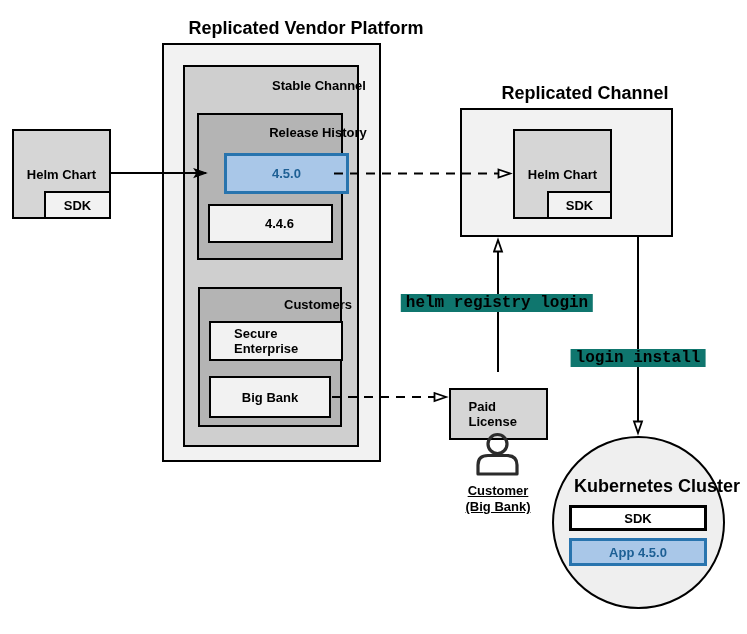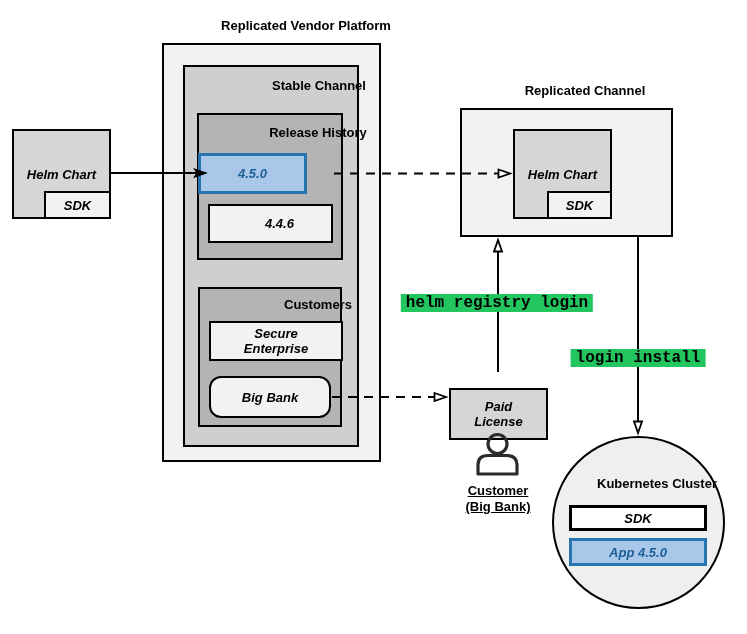--- a/index.html
+++ b/index.html
@@ -7,29 +7,29 @@
     position:relative;width:747px;height:634px;background:#ffffff;overflow:hidden;
     font-family:"Liberation Sans",sans-serif;color:#000;
   }
   .box{position:absolute;box-sizing:border-box;border:2px solid #000;}
   .fill-light{background:#F2F2F2;}
   .fill-mid{background:#D6D6D6;}
   .fill-ch{background:#CFCFCF;}
   .fill-dark{background:#B4B4B4;}
   .fill-white{background:#FFFFFF;}
   .hl{background:var(--hl-fill,#A9C7E8);border:3px solid var(--hl-border,#2874AE);color:var(--hl-text,#1D5F94);}
-  .center{display:flex;align-items:center;justify-content:center;text-align:center;font-style:italic;}
+  .center{display:flex;align-items:center;justify-content:center;text-align:left;}
   .b13{font-weight:bold;font-size:13px;line-height:15px;}
   .heading{position:absolute;left:0;width:100%;text-align:center;font-weight:bold;font-size:13px;margin-left:48px;}
-  .title{position:absolute;font-weight:bold;font-size:13px;text-align:center;white-space:nowrap;transform:translateX(-50%);padding-left:36px;}
+  .title{position:absolute;font-weight:bold;font-size:18px;text-align:center;white-space:nowrap;transform:translateX(-50%);padding-left:36px;}
   .edges{position:absolute;left:0;top:0;z-index:5;pointer-events:none;}
   .cmd{
     position:absolute;z-index:6;transform:translateX(-50%);
     font-family:"Liberation Mono",monospace;font-weight:bold;font-size:16px;
-    background:#22c55e;padding:0 5px;white-space:nowrap;
+    background:#0f766e;padding:0 5px;white-space:nowrap;
   }
   .person{position:absolute;z-index:6;}
   .caption{position:absolute;z-index:6;text-align:center;font-weight:bold;font-size:13px;line-height:16px;transform:translateX(-50%);white-space:nowrap;}
   .circle{position:absolute;box-sizing:border-box;border:2px solid #000;border-radius:50%;background:#EFEFEF;}
   .thickb{border-width:3px;}
   .wrap-narrow{display:inline-block;max-width:60px;}
   .wrap-mid{display:inline-block;max-width:84px;}
 </style>
 </head>
 <body>
@@ -39,33 +39,33 @@
   <div class="title" style="left:288px;top:18px;">Replicated Vendor Platform</div>
   <div class="title" style="left:567px;top:83px;">Replicated Channel</div>
 
   <div class="box fill-light" style="left:162px;top:43px;width:219px;height:419px;"></div>
   <div class="box fill-ch" style="left:183px;top:65px;width:176px;height:382px;">
     <div class="heading" style="top:11px;">Stable Channel</div>
   </div>
   <div class="box fill-dark" style="left:197px;top:113px;width:146px;height:147px;">
     <div class="heading" style="top:10px;">Release History</div>
   </div>
-  <div class="box hl center b13" style="left:198px;top:153px;width:109px;height:41px;">
+  <div class="box hl center b13" style="left:224px;top:153px;width:125px;height:41px;">
     <span>4.5.0</span>
   </div>
   <div class="box fill-light center b13" style="left:208px;top:204px;width:125px;height:39px;padding-left:18px;">
     <span>4.4.6</span>
   </div>
   <div class="box fill-dark" style="left:198px;top:287px;width:144px;height:140px;">
     <div class="heading" style="top:8px;">Customers</div>
   </div>
   <div class="box fill-light center b13" style="left:209px;top:321px;width:134px;height:40px;">
     <span class="wrap-mid">Secure Enterprise</span>
   </div>
-  <div class="box fill-light center b13" style="left:209px;top:376px;width:122px;height:42px;border-radius:12px;">
+  <div class="box fill-light center b13" style="left:209px;top:376px;width:122px;height:42px;">
     <span>Big Bank</span>
   </div>
 
   <div class="box fill-mid center b13" style="left:12px;top:129px;width:99px;height:90px;">
     <span>Helm Chart</span>
   </div>
   <div class="box fill-light center b13" style="left:44px;top:191px;width:67px;height:28px;">
     <span>SDK</span>
   </div>
 

